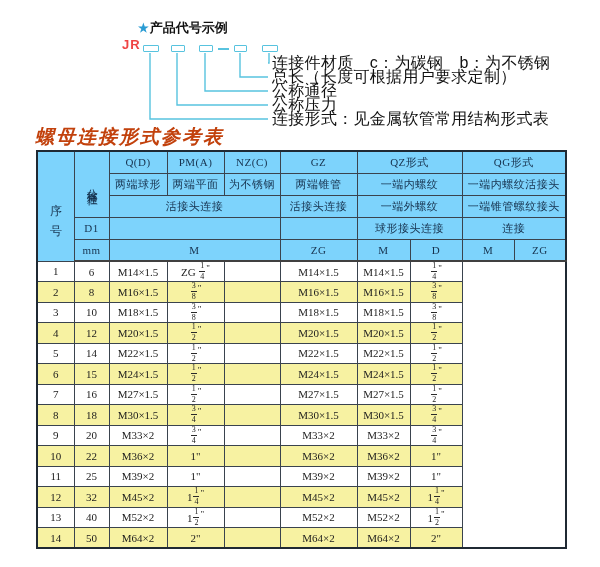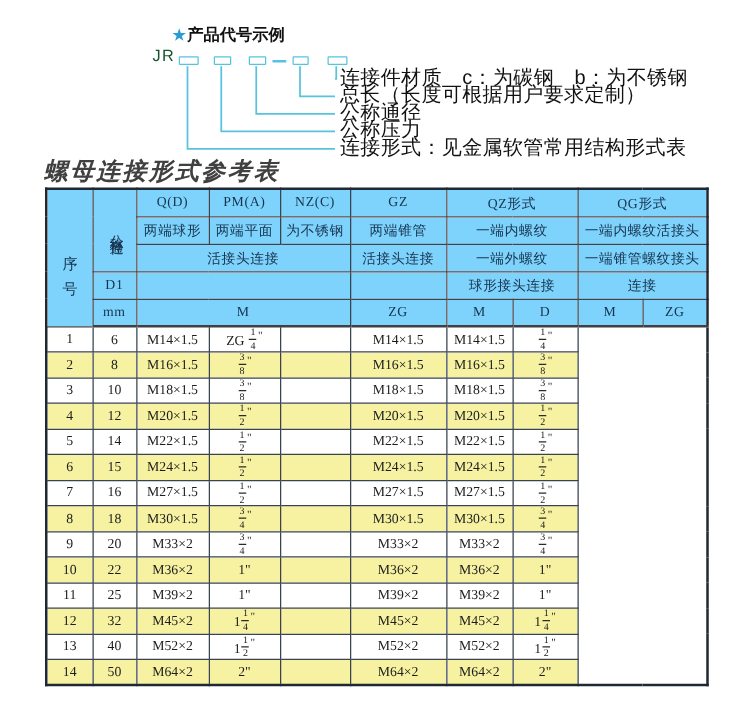--- a/index.html
+++ b/index.html
@@ -7,37 +7,37 @@
     width:600px;height:567px;position:relative;background:#ffffff;
     font-family:"Liberation Sans",sans-serif;color:#1c1c1c;overflow:hidden;
   }
   
   .diagram-title{
     position:absolute;left:138px;top:19px;font-size:13px;font-weight:bold;
     color:#111;white-space:nowrap;
   }
   .diagram-title .star{color:#2a9cd4;font-size:12px;margin-right:1px;}
   .code-prefix{
-    position:absolute;left:122px;top:37px;font-size:13px;font-weight:normal;color:#14532d;
+    position:absolute;left:122px;top:37px;font-size:13px;font-weight:bold;color:#ef4444;
     letter-spacing:1px;
   }
   .code-box{
     position:absolute;top:45px;height:5px;background:#fff;
     border:1.5px solid #58c3df;border-radius:1px;
   }
   .code-dash{position:absolute;top:48px;height:2px;background:#58c3df;}
   .connector-svg{position:absolute;left:0;top:0;pointer-events:none;}
   .diagram-label{
     position:absolute;left:272px;height:14px;line-height:14px;font-size:16px;
     font-weight:normal;color:#111;white-space:nowrap;letter-spacing:0.3px;
   }
   
   .table-title{
     position:absolute;left:35px;top:124px;font-family:"Liberation Serif",serif;
-    font-style:italic;font-weight:bold;font-size:19px;color:#404040;letter-spacing:2px;
+    font-style:italic;font-weight:bold;font-size:19px;color:#c2410c;letter-spacing:2px;
     white-space:nowrap;
   }
   
   .table-wrap{position:absolute;left:36px;top:150px;}
   table.ref{
     border-collapse:collapse;table-layout:fixed;width:529px;
     font-family:"Liberation Serif",serif;
   }
   table.ref{border:2px solid #1f2933;}
   table.ref th,table.ref td{

